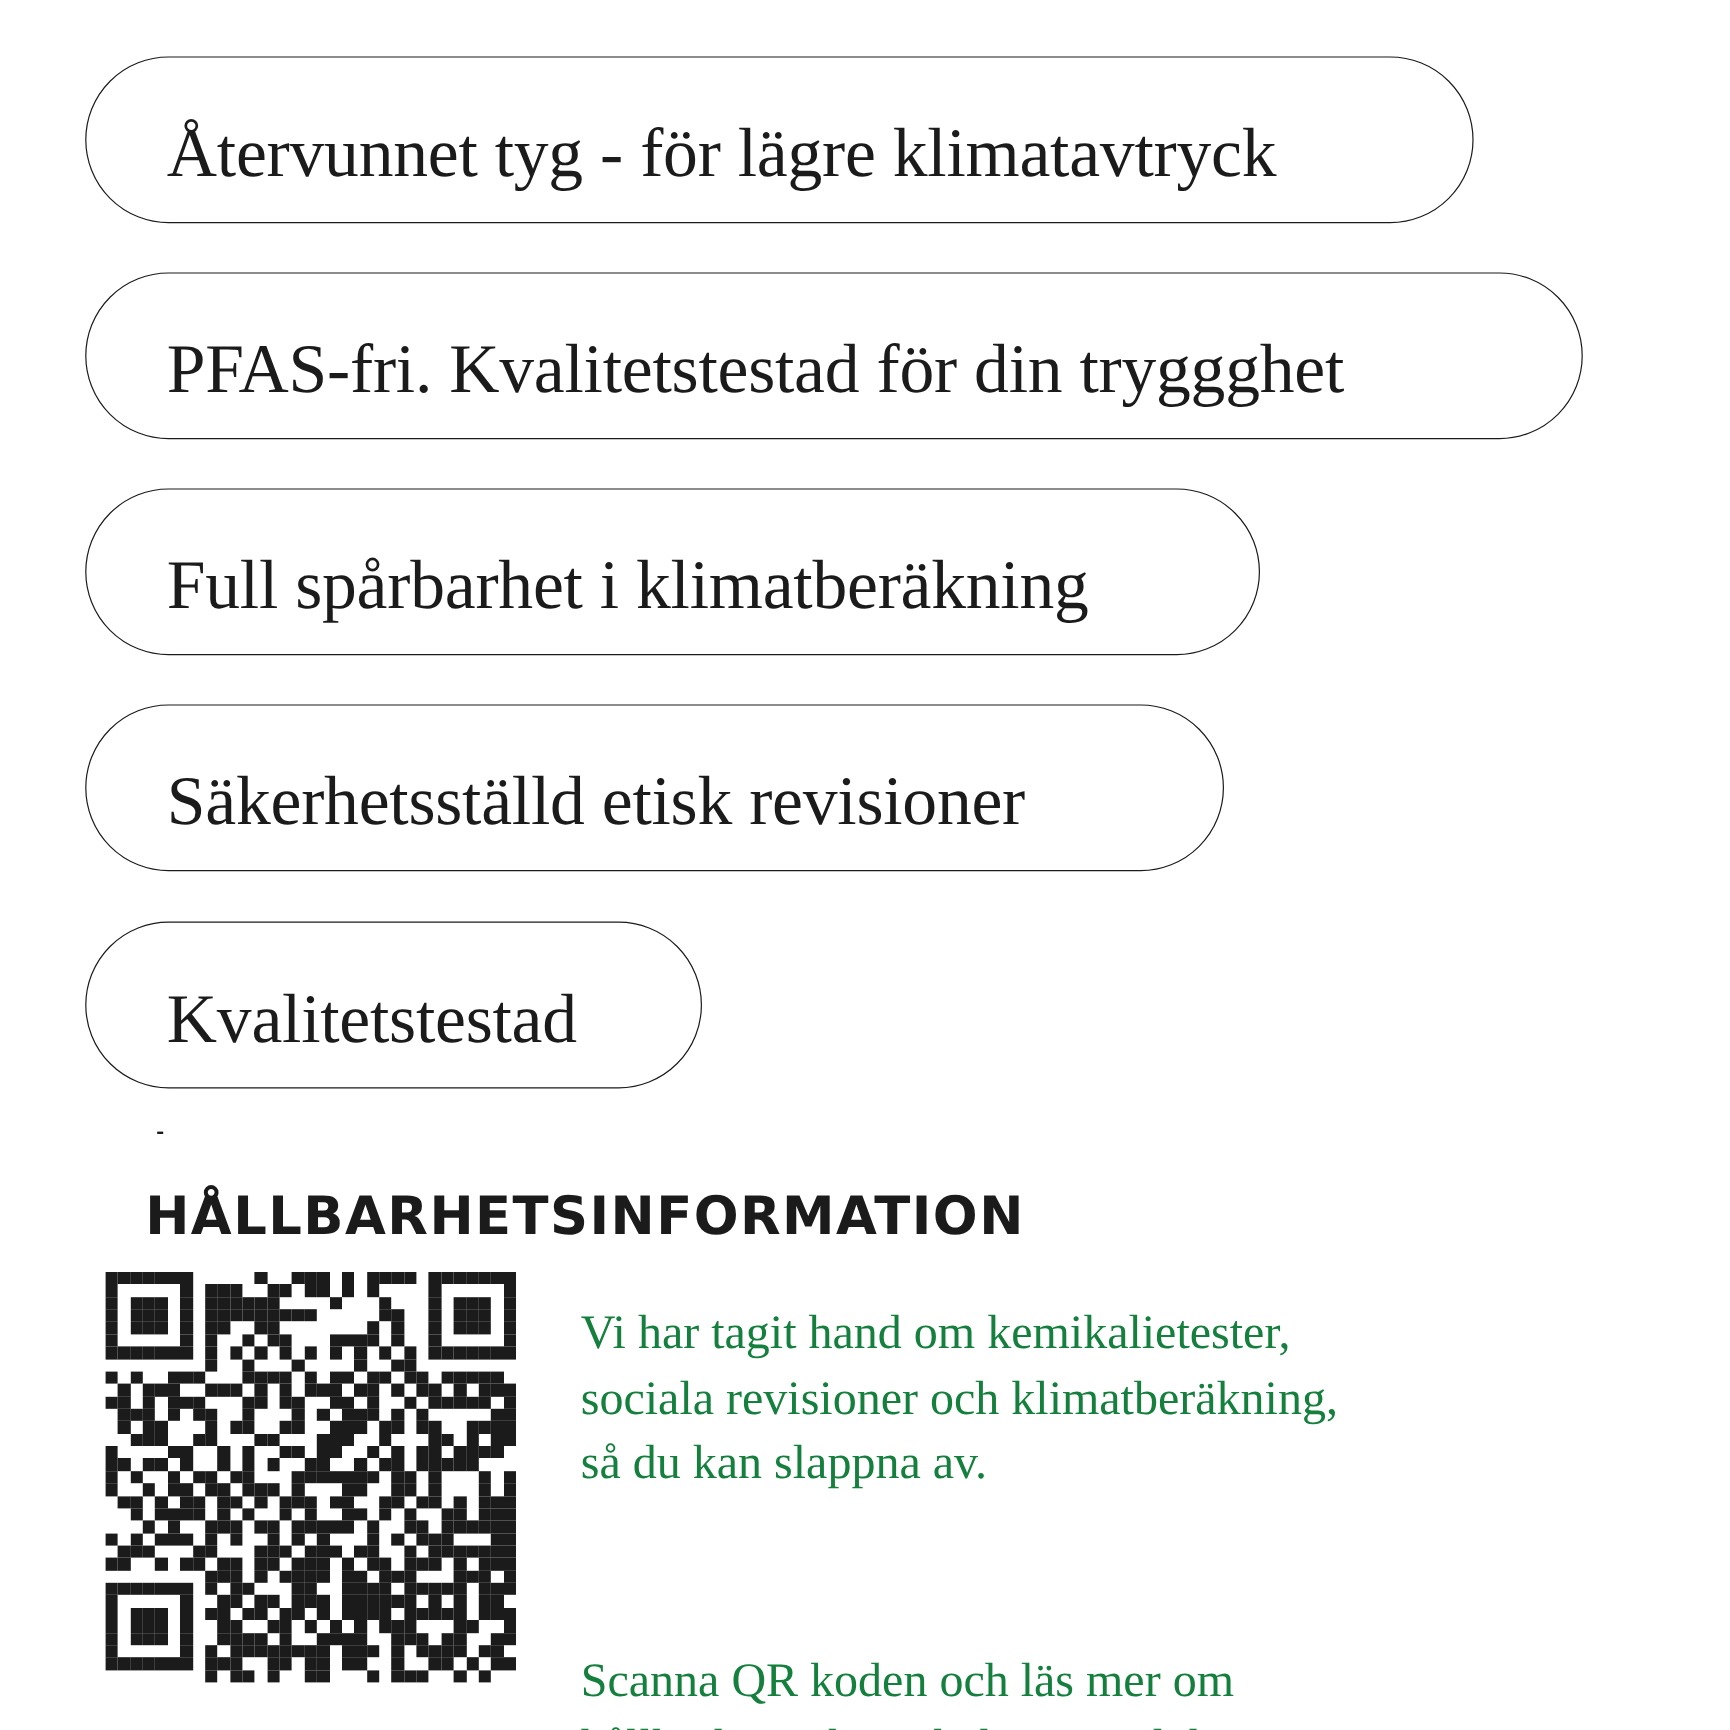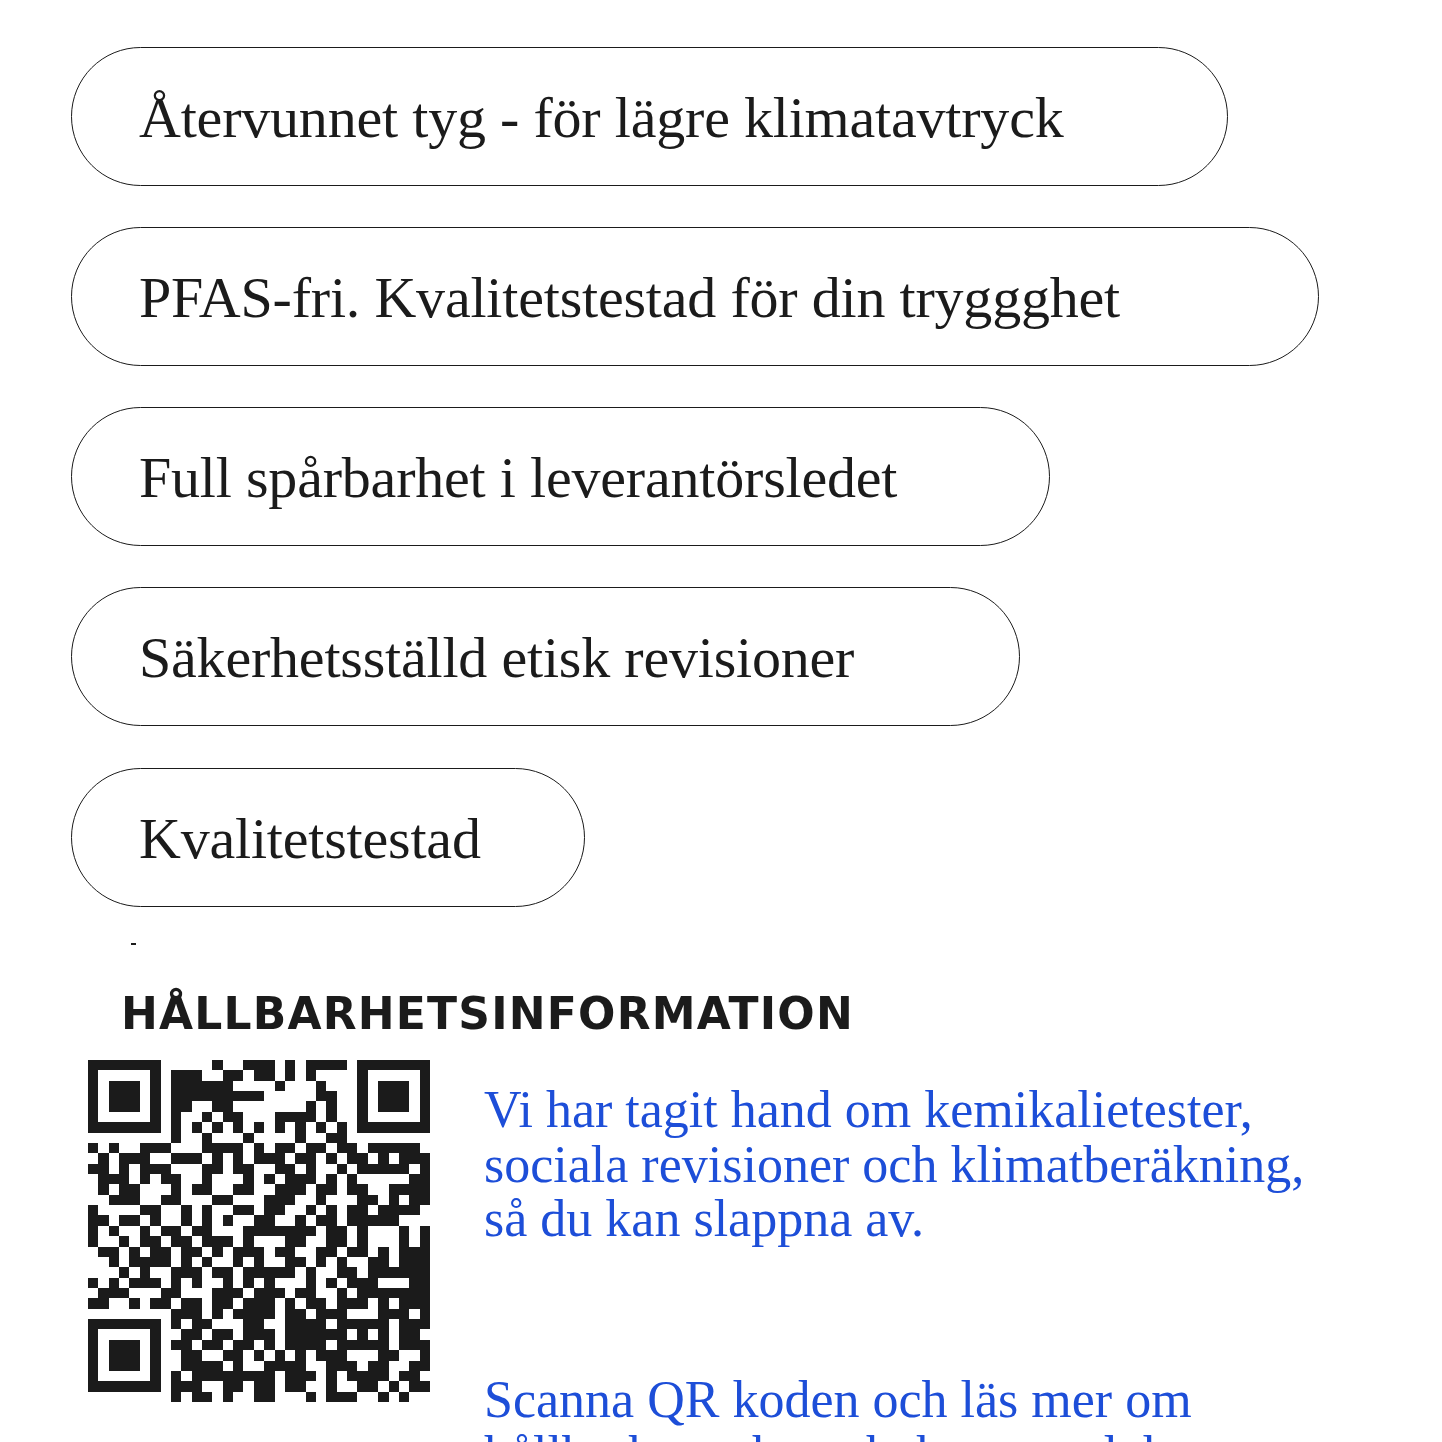--- a/index.html
+++ b/index.html
@@ -7,56 +7,56 @@
   .pill {
     position: absolute; left: 71px; height: 139px;
     border: 1.5px solid #1b1b1b; border-radius: 70px;
     box-sizing: border-box; background: #fff;
     display: flex; align-items: center;
     padding-left: 67px;
     font-family: "Liberation Serif", "DejaVu Serif", serif;
     font-size: 58px; color: #1b1b1b; white-space: nowrap;
     letter-spacing: -0.2px;
   }
-  .pill span { position: relative; top: 1px; }
+  .pill span { position: relative; top: 11px; }
   .dash { position: absolute; left: 131px; top: 943px; width: 5px; height: 1.5px; background: #1b1b1b; }
   .heading {
     position: absolute; left: 89px; top: 988px;
     font-family: "DejaVu Sans", "Liberation Sans", sans-serif;
     font-weight: bold; font-size: 44px; letter-spacing: 1.2px; color: #1b1b1b;
     white-space: nowrap;
     margin-left: 32px;
   }
   .qr {
     position: absolute; left: 88px; top: 1060px; width: 342px; height: 342px;
     display: grid; grid-template-columns: repeat(33, 1fr); grid-template-rows: repeat(33, 1fr);
   }
   .qr i { display: block; }
   .qr i.b { background: #1b1b1b; }
   .body-text {
     position: absolute; left: 484px;
     font-family: "Liberation Serif", "DejaVu Serif", serif;
-    font-size: 52px; line-height: 54.5px; color: #1d4ed8;
+    font-size: 40px; line-height: 54.5px; color: #15803d;
     white-space: pre-line;
   }
   .p1 { top: 1083px; }
   .p2 { top: 1373px; }
 </style>
 </head>
 <body>
 
 <div>
   <div class="pill" style="top: 47px; width: 1157px;">
     <span>Återvunnet tyg - för lägre klimatavtryck</span>
   </div>
   <div class="pill" style="top: 227px; width: 1248px;">
     <span>PFAS-fri. Kvalitetstestad för din tryggghet</span>
   </div>
   <div class="pill" style="top: 407px; width: 979px;">
-    <span>Full spårbarhet i leverantörsledet</span>
+    <span>Full spårbarhet i klimatberäkning</span>
   </div>
   <div class="pill" style="top: 587px; width: 949px;">
     <span>Säkerhetsställd etisk revisioner</span>
   </div>
   <div class="pill" style="top: 768px; width: 514px; align-items: center;">
     <span>Kvalitetstestad</span>
   </div>
 </div>
 
 <div class="dash"></div>

